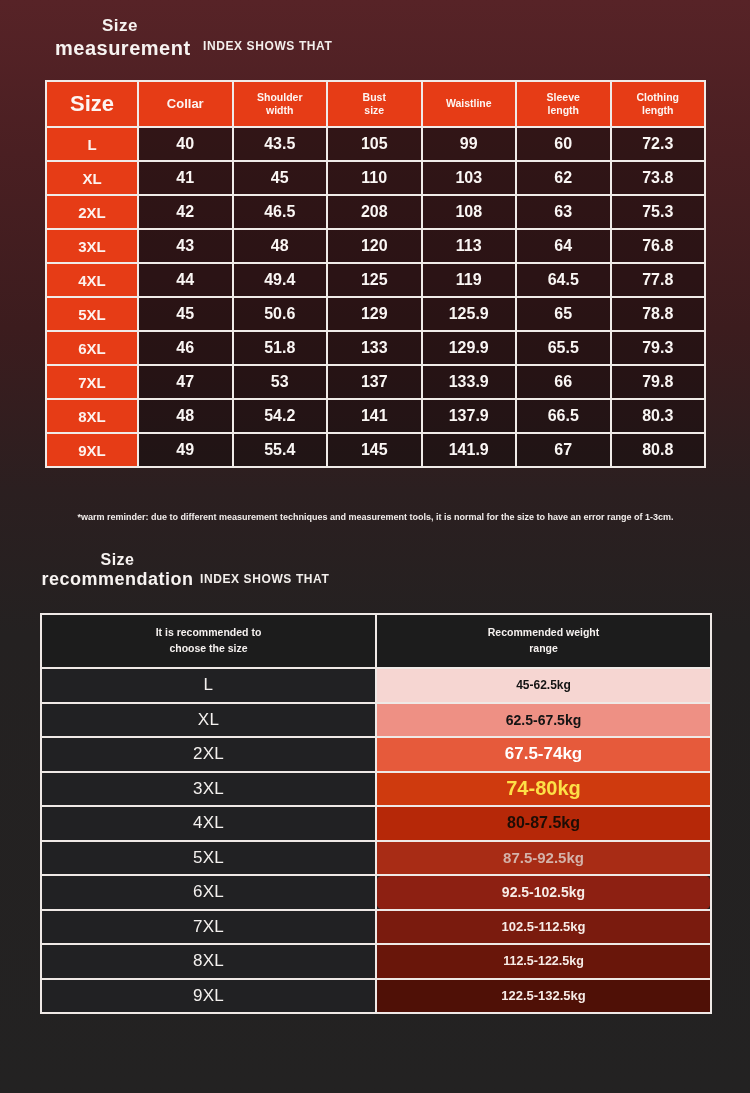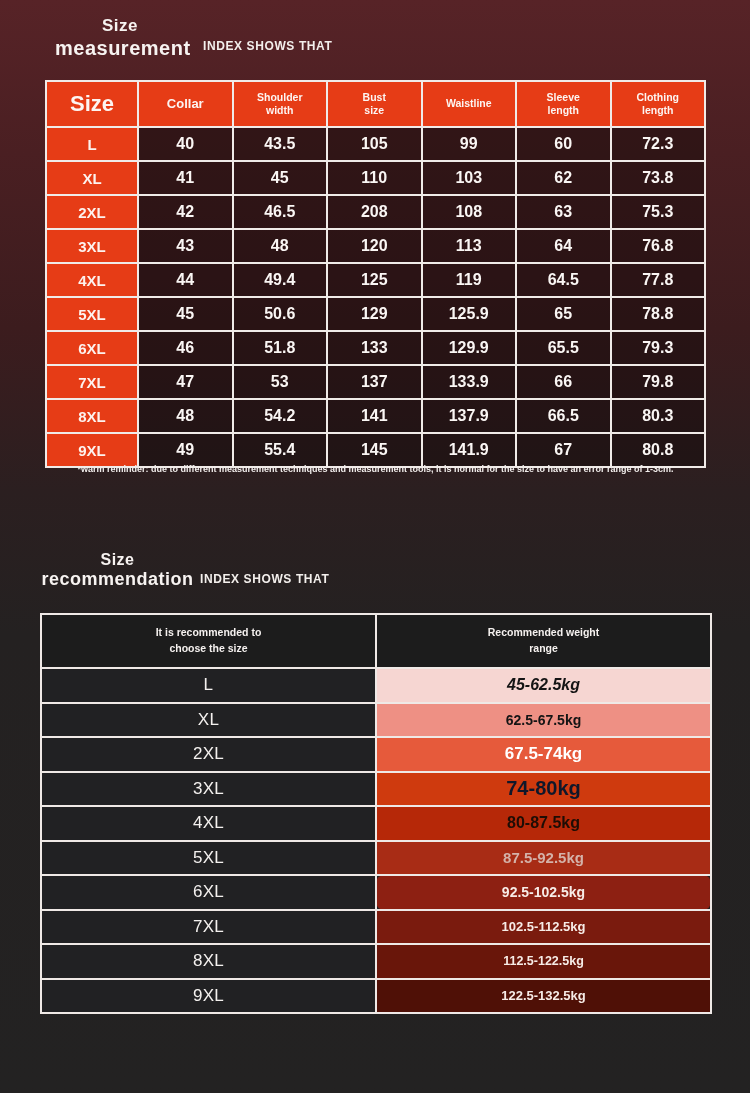--- a/index.html
+++ b/index.html
@@ -25,21 +25,21 @@
   #t1 tbody td.size-col{background:#e63c16;color:#fdf2ee;font-size:15px;}
   
   #t2{position:absolute;left:40px;top:613px;width:670px;}
   #t2 th,#t2 td{border:2px solid #efe9e6;text-align:center;vertical-align:middle;padding:0;}
   #t2 thead th{background:#1c1c1c;color:#f5f1ef;height:52px;font-weight:700;font-size:10.5px;line-height:1.5;white-space:pre-line;}
   #t2 tbody tr{height:34.5px;}
   #t2 tbody td.size2-col{background:#212123;color:#f4f1ef;font-weight:500;font-size:17px;letter-spacing:.3px;}
   #t2 tbody td.weight-col{font-weight:700;}
   
   .footnote{position:absolute;color:#f2eeec;font-weight:700;font-size:9px;line-height:13px;text-align:center;}
-  #fn1{left:45px;top:463px;width:661px;}
+  #fn1{left:45px;top:511px;width:661px;}
   #fn2{left:45px;top:1022px;width:660px;padding:0 30px;box-sizing:border-box;}
 </style>
 </head>
 <body>
 
 <div id="page">
 
   <div class="sec-title" style="left:55px;top:16px;width:130px;">
     <span class="l1">Size</span>
     <span class="l2">measurement</span>
@@ -182,33 +182,33 @@
       <tr>
         <th>It is recommended to
 choose the size</th>
         <th>Recommended weight
 range</th>
       </tr>
     </thead>
     <tbody>
       <tr>
           <td class="size2-col">L</td>
-          <td class="weight-col" style="background: rgb(246, 214, 210); color: rgb(20, 20, 20); font-size: 16px; font-style: italic;">45-62.5kg</td>
+          <td class="weight-col" style="background: rgb(246, 214, 210); color: rgb(20, 20, 20); font-size: 12px;">45-62.5kg</td>
         </tr>
       <tr>
           <td class="size2-col">XL</td>
           <td class="weight-col" style="background: rgb(238, 144, 132); color: rgb(20, 20, 20); font-size: 14px;">62.5-67.5kg</td>
         </tr>
       <tr>
           <td class="size2-col">2XL</td>
           <td class="weight-col" style="background: rgb(230, 90, 59); color: #ffffff; font-size: 17px;">67.5-74kg</td>
         </tr>
       <tr>
           <td class="size2-col">3XL</td>
-          <td class="weight-col" style="background: rgb(207, 58, 14); color: #0f172a; font-size: 20px; margin-left: 45px;">74-80kg</td>
+          <td class="weight-col" style="background: rgb(207, 58, 14); color: #fde047; font-size: 20px; margin-left: 45px;">74-80kg</td>
         </tr>
       <tr>
           <td class="size2-col">4XL</td>
           <td class="weight-col" style="background: rgb(182, 40, 8); color: rgb(30, 13, 5); font-size: 16px;">80-87.5kg</td>
         </tr>
       <tr>
           <td class="size2-col">5XL</td>
           <td class="weight-col" style="background: rgb(168, 44, 21); color: rgb(212, 178, 169); font-size: 15px;">87.5-92.5kg</td>
         </tr>
       <tr>

